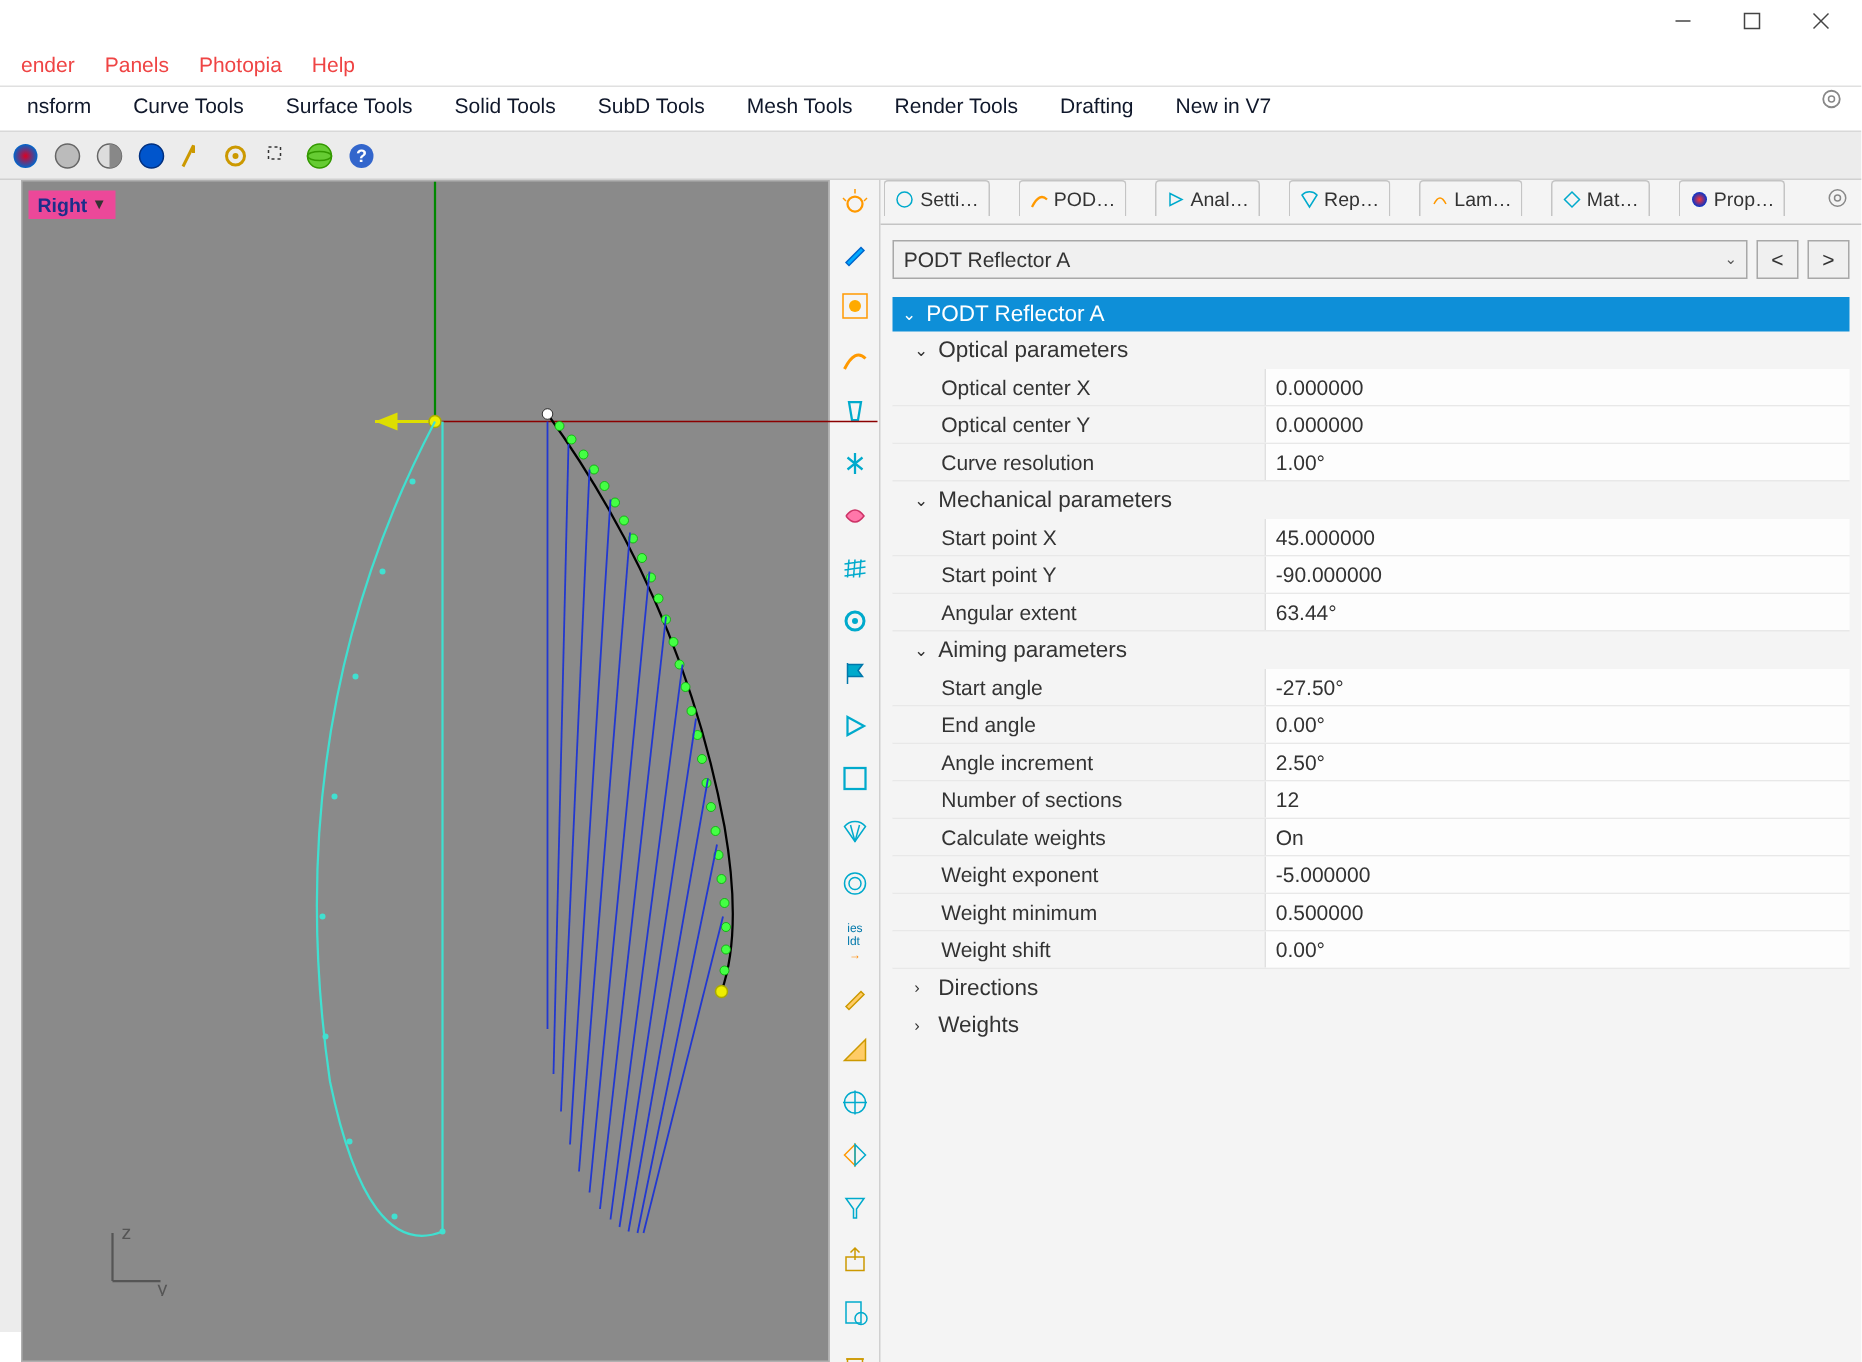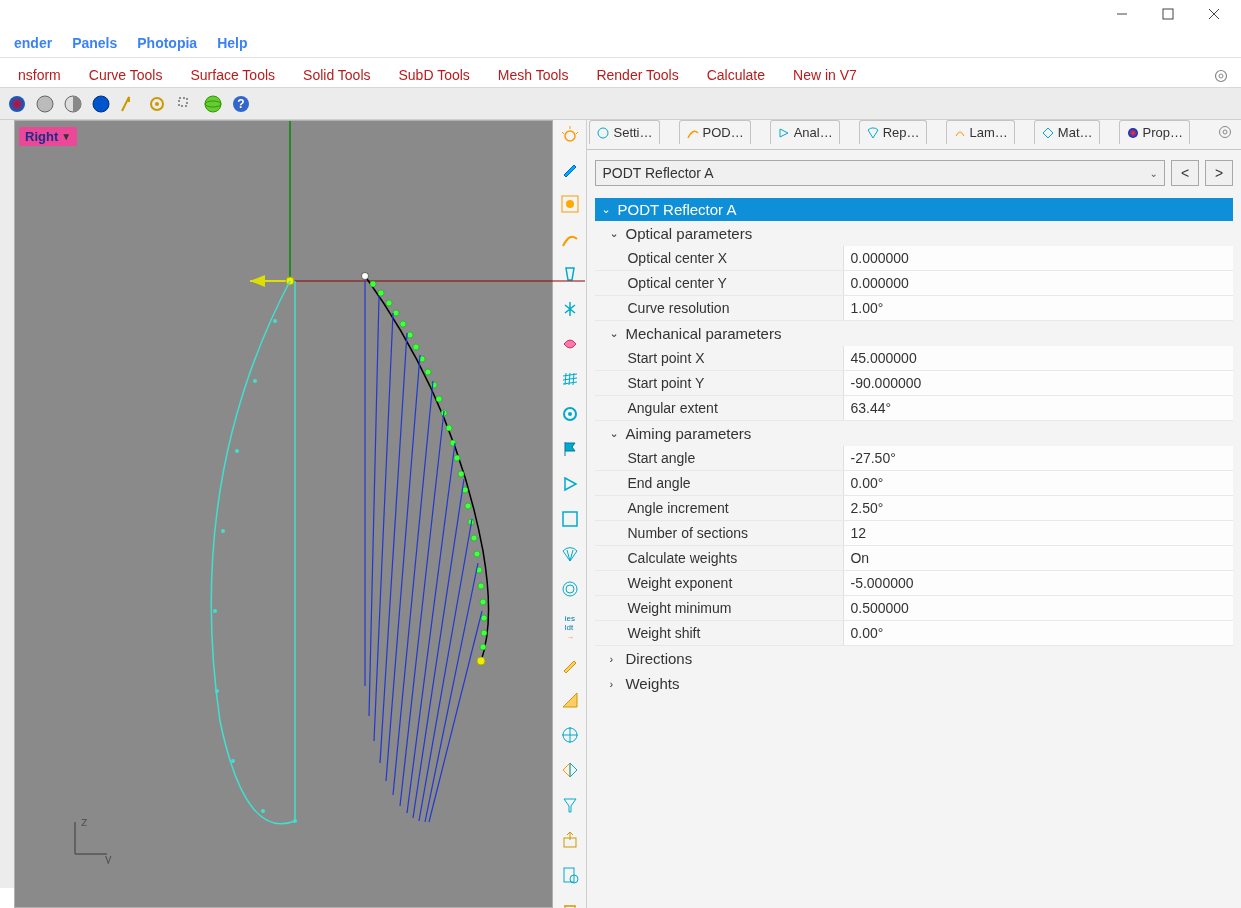--- a/index.html
+++ b/index.html
@@ -28,34 +28,33 @@
   align-items: center;
   justify-content: center;
   color: #666;
 }
 .menubar {
   height: 30px;
   display: flex;
   align-items: center;
   padding: 0 4px;
   font-size: 14px;
-  color: #3b82f6;
+  color: #ef4444;
   border-bottom: 1px solid #e0e0e0;
-  font-weight: bold;
 }
 .menu-item {
   padding: 4px 10px;
 }
 .tabbar {
   height: 30px;
   display: flex;
-  align-items: flex-end;
+  align-items: flex-start;
   padding: 0 4px;
   font-size: 14px;
-  color: #b91c1c;
+  color: #0f172a;
   border-bottom: 1px solid #d8d8d8;
 }
 .tab-item {
   padding: 4px 14px;
 }
 .tab-gear {
   margin-left: auto;
   padding-right: 8px;
   color: #888;
 }
@@ -269,21 +268,21 @@
 </div>
 
 <div class="tabbar">
   <div class="tab-item">nsform</div>
   <div class="tab-item">Curve Tools</div>
   <div class="tab-item">Surface Tools</div>
   <div class="tab-item">Solid Tools</div>
   <div class="tab-item">SubD Tools</div>
   <div class="tab-item">Mesh Tools</div>
   <div class="tab-item">Render Tools</div>
-  <div class="tab-item">Calculate</div>
+  <div class="tab-item">Drafting</div>
   <div class="tab-item">New in V7</div>
   <div class="tab-gear">
     <svg width="16" height="16" viewBox="0 0 16 16">
         <circle cx="8" cy="8" r="5.5" fill="none" stroke="#888" stroke-width="1.2"></circle>
         <circle cx="8" cy="8" r="2" fill="none" stroke="#888" stroke-width="1"></circle>
       </svg>
   </div>
 </div>
 
 <div class="toolbar">

